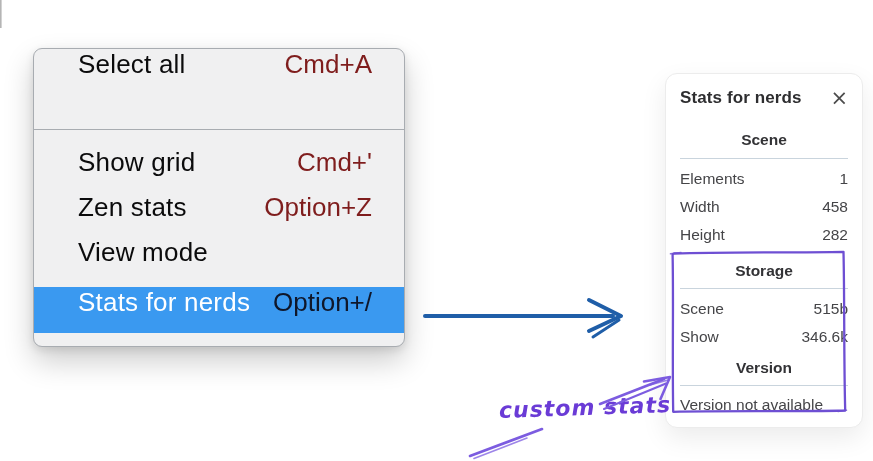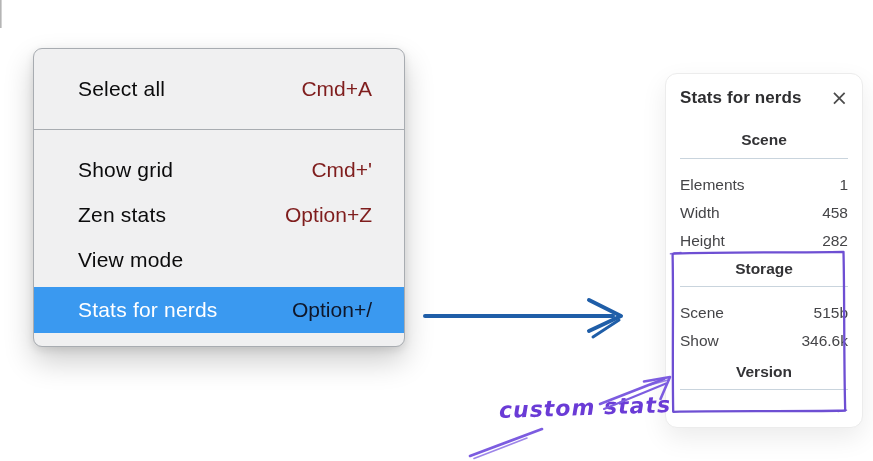--- a/index.html
+++ b/index.html
@@ -21,25 +21,25 @@
     background: #f0f0f1;
     border: 1px solid #a8acb1;
     border-radius: 9px;
     box-shadow: 0 14px 30px rgba(0,0,0,0.20), 0 3px 8px rgba(0,0,0,0.10);
     overflow: hidden;
   }
   .menu-group-1 { height: 80px; display: flex; align-items: center; }
   .menu-divider { height: 0; border-top: 1px solid #a8acb1; }
   .menu-group-2 { padding-top: 17px; }
   .menu-item {
-    display: flex; align-items: center; justify-content: space-between;
+    display: flex; align-items: flex-start; justify-content: space-between;
     padding: 0 32px 0 44px;
     width: 100%;
     height: 45px;
-    font-size: 21px;
+    font-size: 26px;
     cursor: default;
   }
   .menu-group-1 .menu-item { height: 80px; }
   .menu-label { color: #0b0b0c; letter-spacing: 0.2px; }
   .menu-shortcut { color: #7f1d1d; }
   .menu-item.highlighted {
     background: #3a99f0;
     height: 46px;
     margin-top: 5px;
   }
@@ -66,25 +66,25 @@
   .stats-close {
     font-size: 21px; line-height: 21px; color: #4c4c4c;
     cursor: pointer; font-family: "DejaVu Sans", sans-serif;
   }
   .section-heading {
     margin-top: 20px;
     text-align: center;
     font-size: 15.5px; font-weight: bold; color: #333336;
     height: 20px; line-height: 20px;
   }
-  .section-heading.mid { margin-top: 4px; }
+  .section-heading.mid { margin-top: 12px; }
   .section-heading.mid2 { margin-top: 7px; }
   .stats-rule { border: none; border-top: 1px solid #c9d4dd; margin-top: 8px; }
   .stats-rule.tight { margin-top: 7px; }
-  .stats-rows { margin-top: 12px; }
+  .stats-rows { margin-top: 6px; }
   .stats-row {
     display: flex; align-items: center; justify-content: space-between;
     height: 28px; font-size: 15.5px; color: #454548;
   }
   .stats-note {
     margin-top: 5px; height: 28px; display: flex; align-items: center;
     font-size: 15.5px; color: #454548; white-space: nowrap;
   }
 
   
@@ -171,20 +171,21 @@
         <span>515b</span>
       </div>
       <div class="stats-row">
         <span>Show</span>
         <span>346.6k</span>
       </div>
     </div>
 
     <div class="section-heading mid2">Version</div>
     <hr class="stats-rule tight">
+    <div class="stats-note">Version not available</div>
   </div>
 
   <div class="annotation-text">custom stats</div>
 
   <svg class="overlay-svg" viewBox="0 0 873 461" xmlns="http://www.w3.org/2000/svg">
 
     <rect x="0" y="0" width="1.6" height="28" fill="#5a5a5a" opacity="0.45"></rect>
 
     <g stroke="#1f5ea8" stroke-width="4" fill="none" stroke-linecap="round" stroke-linejoin="round">
       <path d="M425,316 L613,316"></path>

